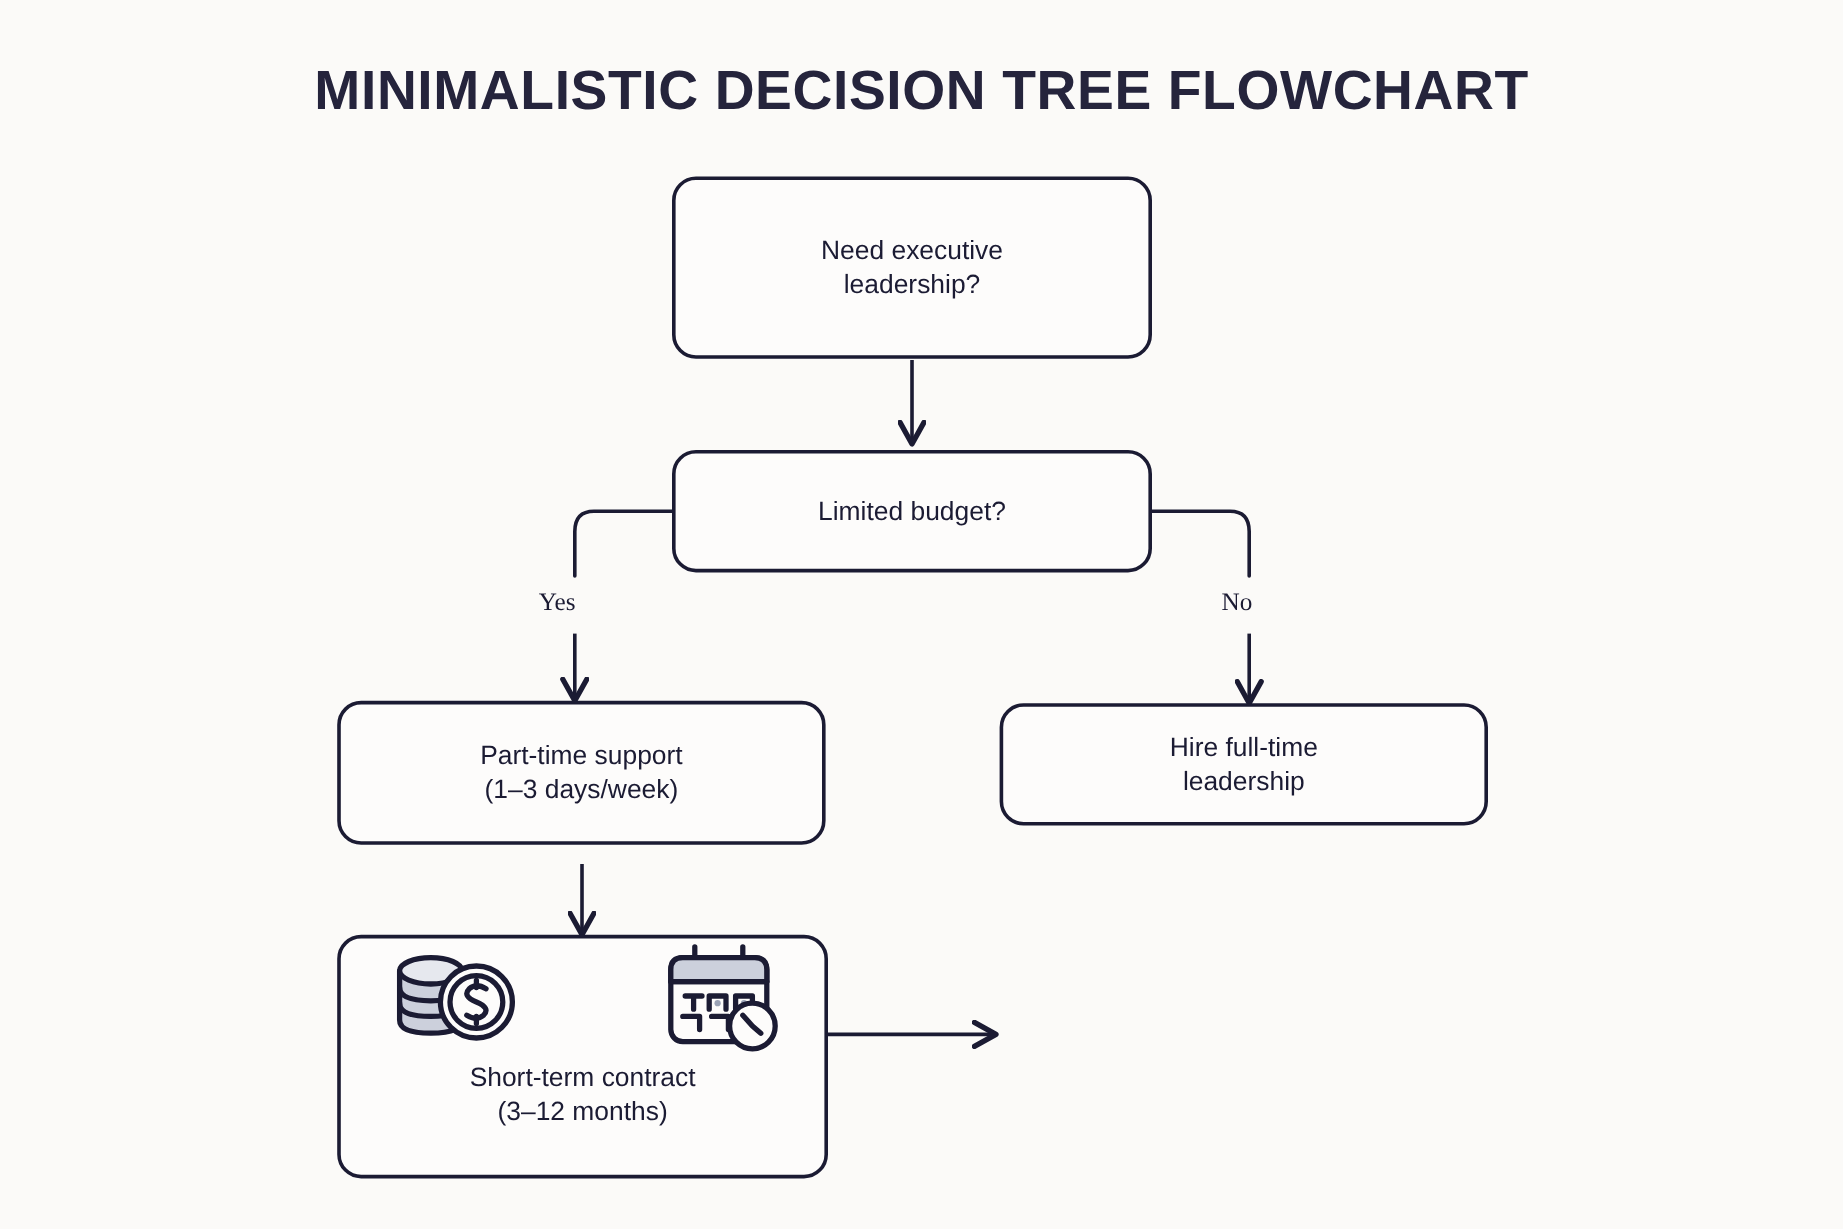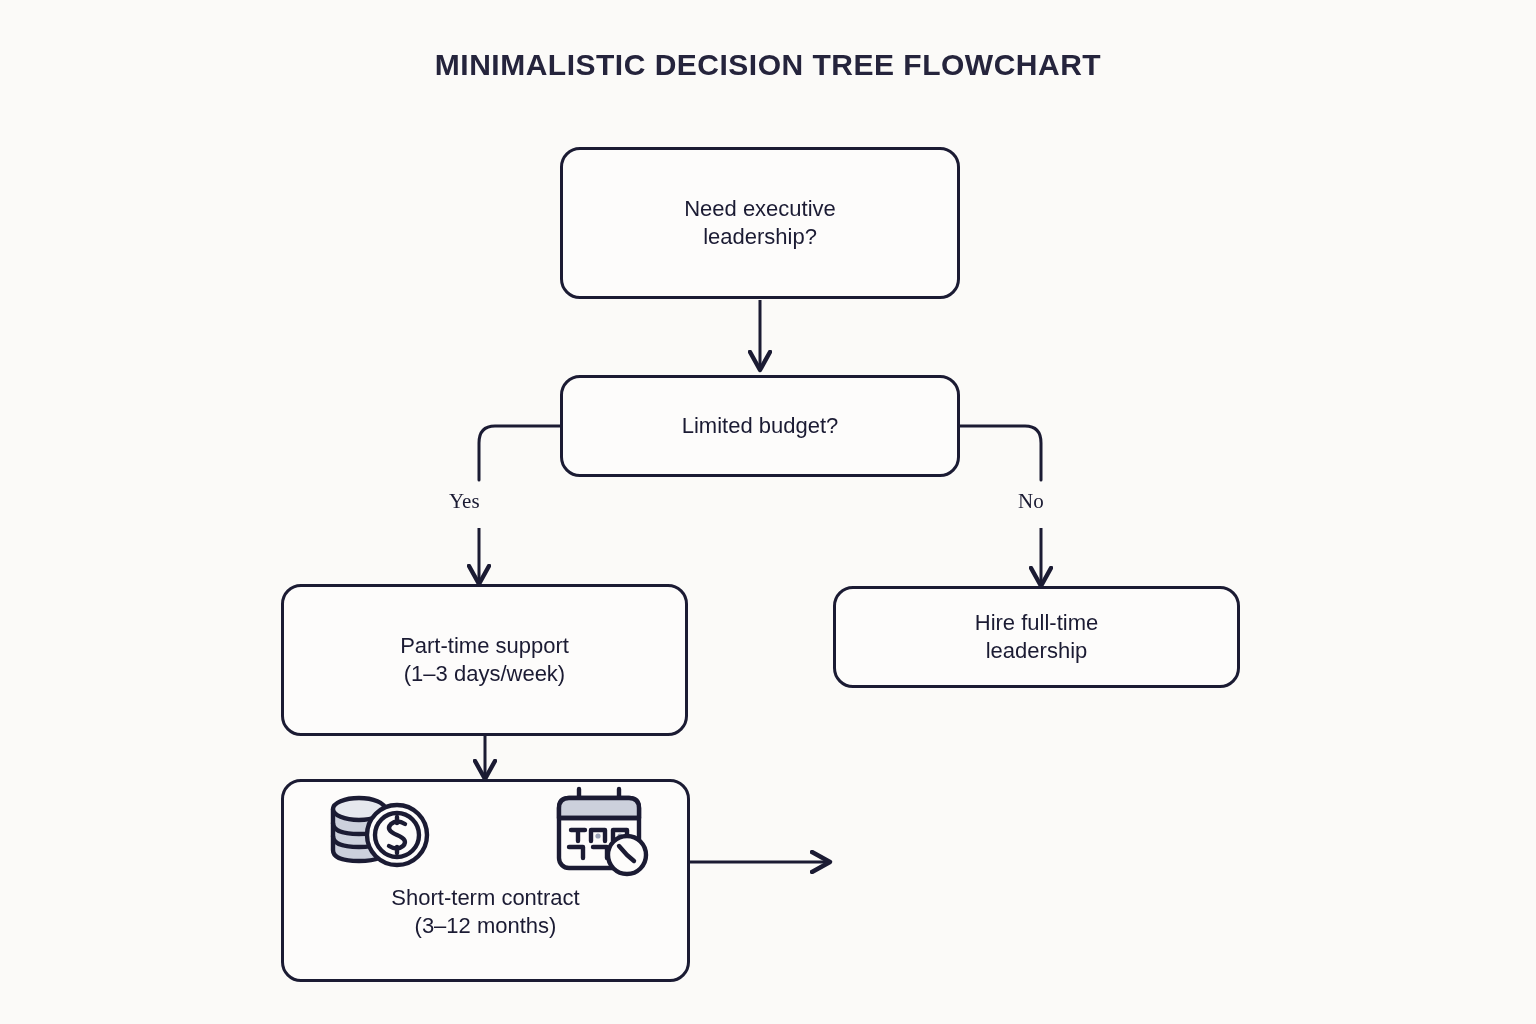--- a/index.html
+++ b/index.html
@@ -18,21 +18,21 @@
     width: 1536px;
     height: 1024px;
     background: #fbfaf8;
   }
   #title {
     position: absolute;
     left: 0;
     top: 48px;
     width: 1536px;
     text-align: center;
-    font-size: 30px;
+    font-size: 46px;
     font-weight: 700;
     letter-spacing: 0.5px;
     color: #25243c;
     font-family: "Liberation Sans", sans-serif;
     white-space: nowrap;
   }
   .node {
     position: absolute;
     box-sizing: border-box;
     background: #fdfcfb;
@@ -110,21 +110,21 @@
     <span class="line">leadership?</span>
   </div>
 
   <div class="node" style="left:560px; top:375px; width:400px; height:102px;">
     <span class="line">Limited budget?</span>
   </div>
 
   <div class="edge-label" style="left:449px; top:489px;">Yes</div>
   <div class="edge-label" style="left:1018px; top:489px;">No</div>
 
-  <div class="node" style="left:281px; top:584px; width:407px; height:152px;">
+  <div class="node" style="left:281px; top:584px; width:407px; height:120px;">
     <span class="line">Part-time support</span>
     <span class="line">(1–3 days/week)</span>
   </div>
 
   <div class="node" style="left:833px; top:586px; width:407px; height:102px;">
     <span class="line">Hire full-time</span>
     <span class="line">leadership</span>
   </div>
 
   <div class="node with-icons" style="left:281px; top:779px; width:409px; height:203px;">

